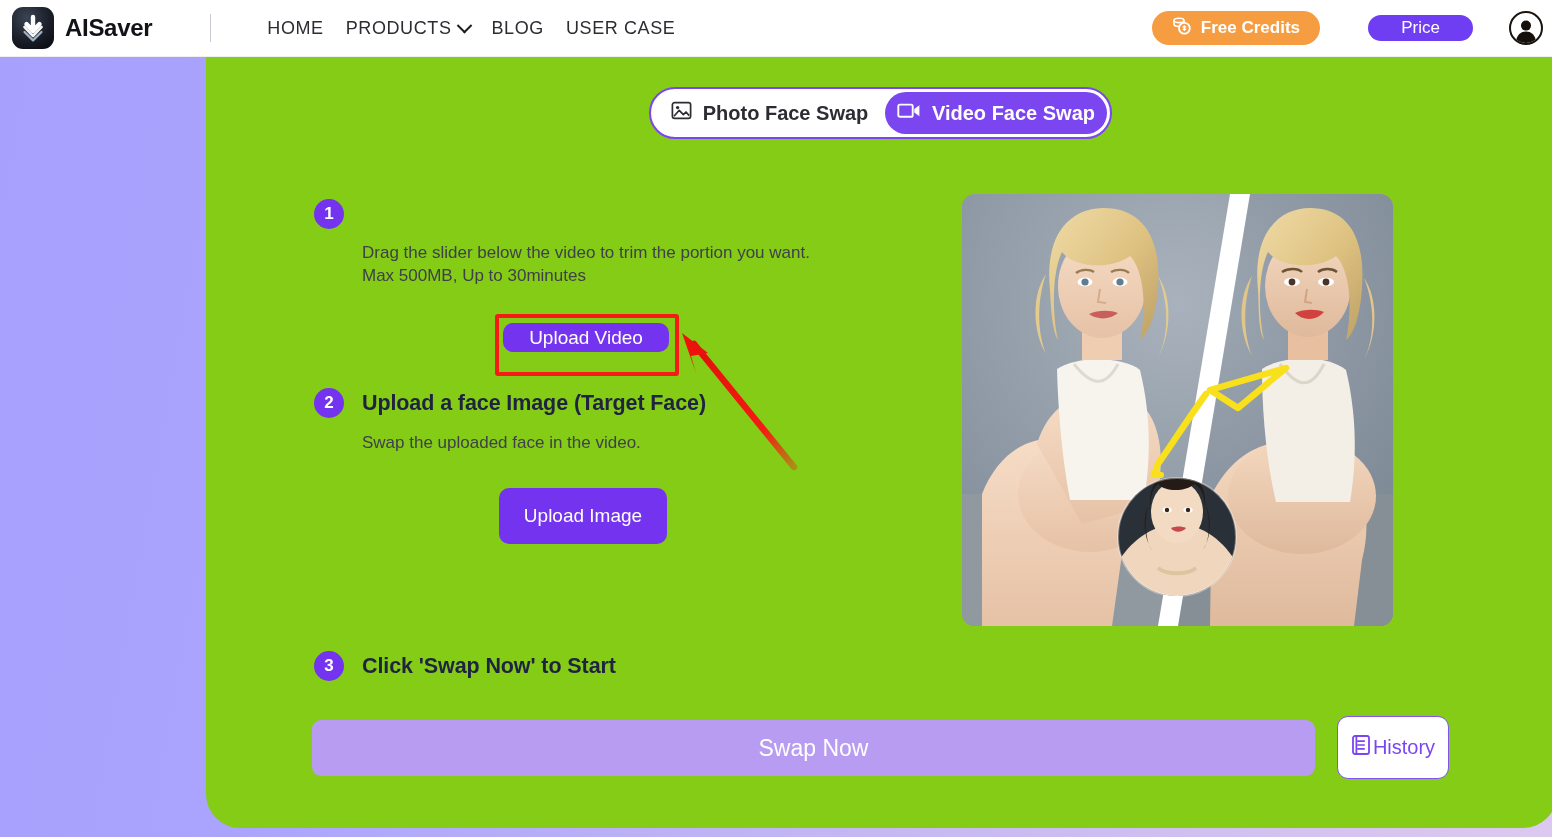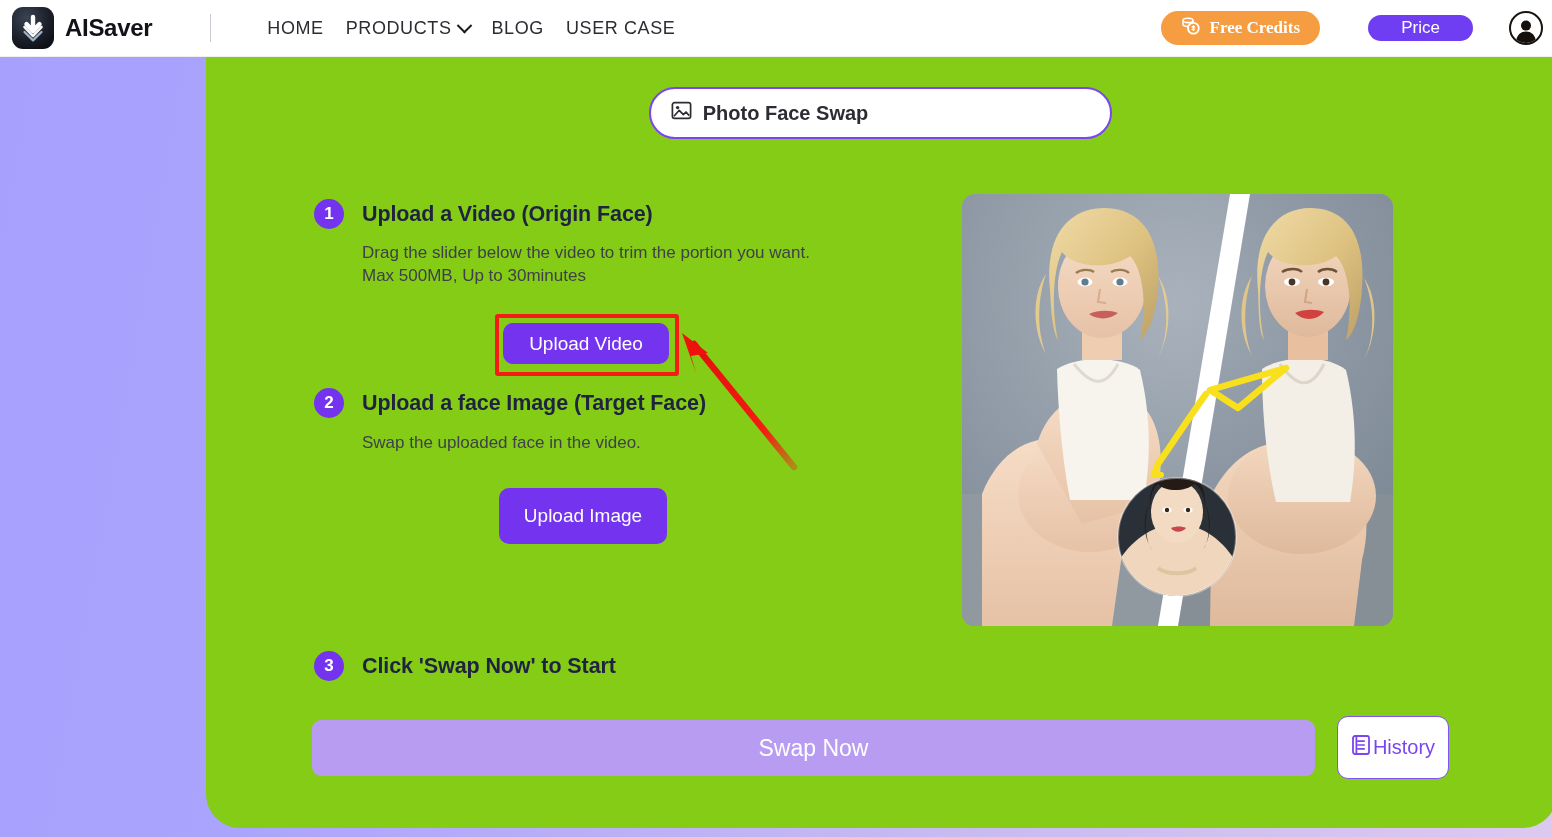--- a/index.html
+++ b/index.html
@@ -49,21 +49,21 @@
     transform: rotate(45deg) translate(-2px,-2px);
   }
   #hdr-right {
     margin-left: auto; display: flex; align-items: center; gap: 0;
     padding-right: 9px;
   }
   #free-credits-btn {
     background: #f79d41; color: #fff; border: none; border-radius: 22px;
     height: 34px; padding: 0 20px; display: flex; align-items: center; gap: 9px;
     font-size: 17px; font-weight: bold; cursor: pointer;
-    font-family: Liberation Serif, serif;
+    font-family: Liberation Sans, sans-serif;
   }
   #price-btn {
     background: #6f3ef2; color: #fff; border: none; border-radius: 22px;
     height: 26px; width: 105px; margin-left: 48px;
     font-size: 17px; cursor: pointer;
     font-family: "Liberation Sans", sans-serif;
   }
   #avatar {
     width: 34px; height: 34px; border-radius: 50%; margin-left: 36px;
     background: #fff; border: 2.5px solid #1a1410;
@@ -113,21 +113,21 @@
   #step1-desc { left: 156px; top: 190px; }
   #step2-row { left: 108px; top: 337px; }
   #step2-desc { left: 156px; top: 380px; }
   #step3-row { left: 108px; top: 600px; }
 
   .purple-btn {
     position: absolute; background: #7433ee; color: #fff; border: none;
     border-radius: 10px; font-size: 19px; cursor: pointer;
     font-family: "Liberation Sans", sans-serif;
   }
-  #upload-video-btn { left: 297px; top: 272px; width: 166px; height: 41px; }
+  #upload-video-btn { left: 297px; top: 272px; width: 166px; height: 29px; }
   #upload-image-btn { left: 293px; top: 437px; width: 168px; height: 56px; }
 
   
   #annot-box {
     position: absolute; left: 289px; top: 263px;
     width: 184px; height: 62px;
     border: 4px solid #f41c14; border-radius: 3px;
     pointer-events: none; z-index: 22;
   }
   #annot-arrow {
@@ -225,25 +225,33 @@
     <div class="tab" id="tab-photo">
       <span>
         <svg width="21" height="21" viewBox="0 0 21 21">
           <rect x="1.4" y="2.6" width="18.2" height="15.8" rx="2.2" fill="none" stroke="#2c2c33" stroke-width="1.7"></rect>
           <circle cx="6.6" cy="7.6" r="1.7" fill="#2c2c33"></circle>
           <path d="M3.0 16.2 L8.2 10.3 L12.4 14.6 L15.0 12.0 L18.2 15.6" fill="none" stroke="#2c2c33" stroke-width="1.7" stroke-linejoin="round"></path>
         </svg>
       </span>
       <span>Photo Face Swap</span>
     </div>
+    <div class="tab" id="tab-video">
+      <span>
+        <svg width="24" height="19" viewBox="0 0 24 19">
+          <rect x="1.3" y="3.6" width="14.4" height="12.2" rx="1.6" fill="none" stroke="#fff" stroke-width="1.9"></rect>
+          <path d="M17.3 8.1 L22.4 4.3 V15.2 L17.3 11.4 Z" fill="#fff"></path>
+        </svg>
+      </span>
+      <span>Video Face Swap</span>
+    </div>
   </div>
 
   <div class="step-row" id="step1-row">
     <div class="badge">1</div>
-    <div class="step-title">Upload a Video (Origin Face)</div>
   </div>
   <div class="step-desc" id="step1-desc">
     <div>Drag the slider below the video to trim the portion you want.</div>
     <div>Max 500MB, Up to 30minutes</div>
   </div>
   <button class="purple-btn" id="upload-video-btn">Upload Video</button>
   <div id="annot-box"></div>
   <svg id="annot-arrow">
     <defs>
       <linearGradient id="agrad" x1="1" y1="1" x2="0" y2="0">

